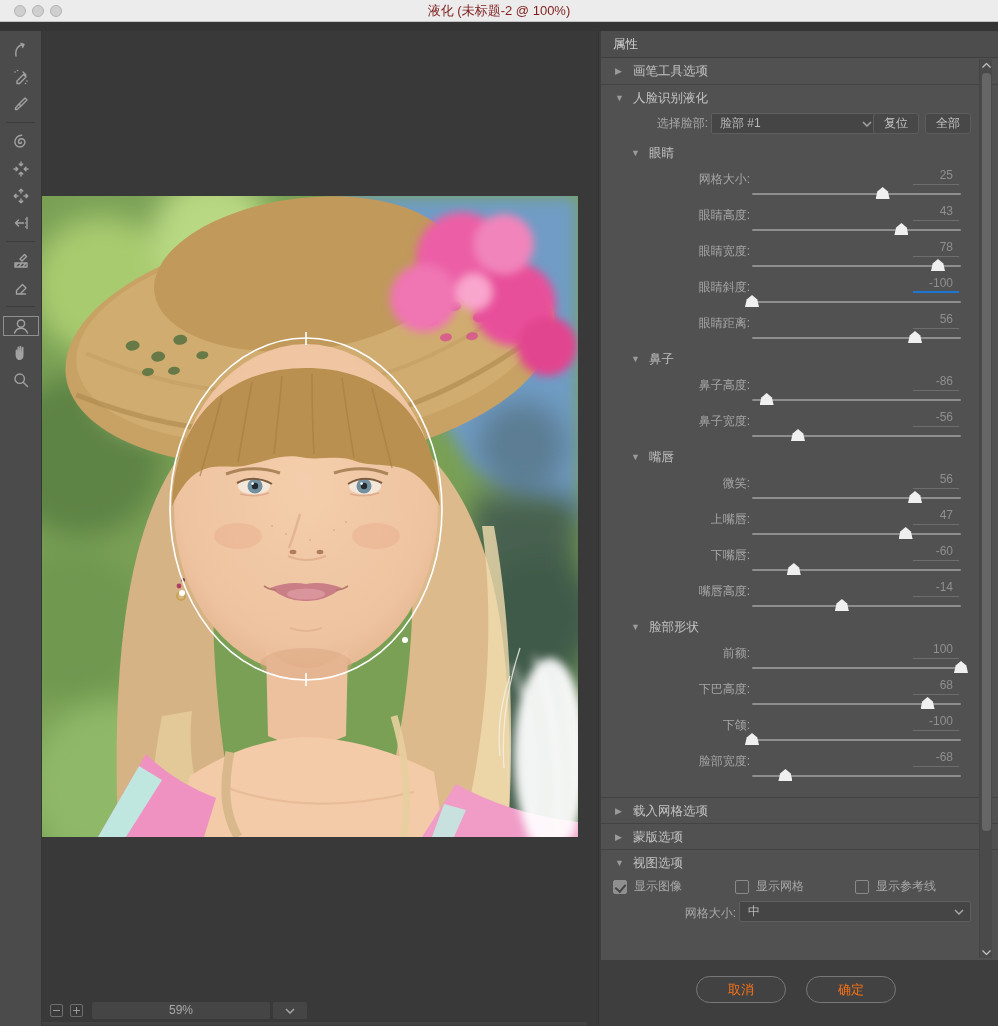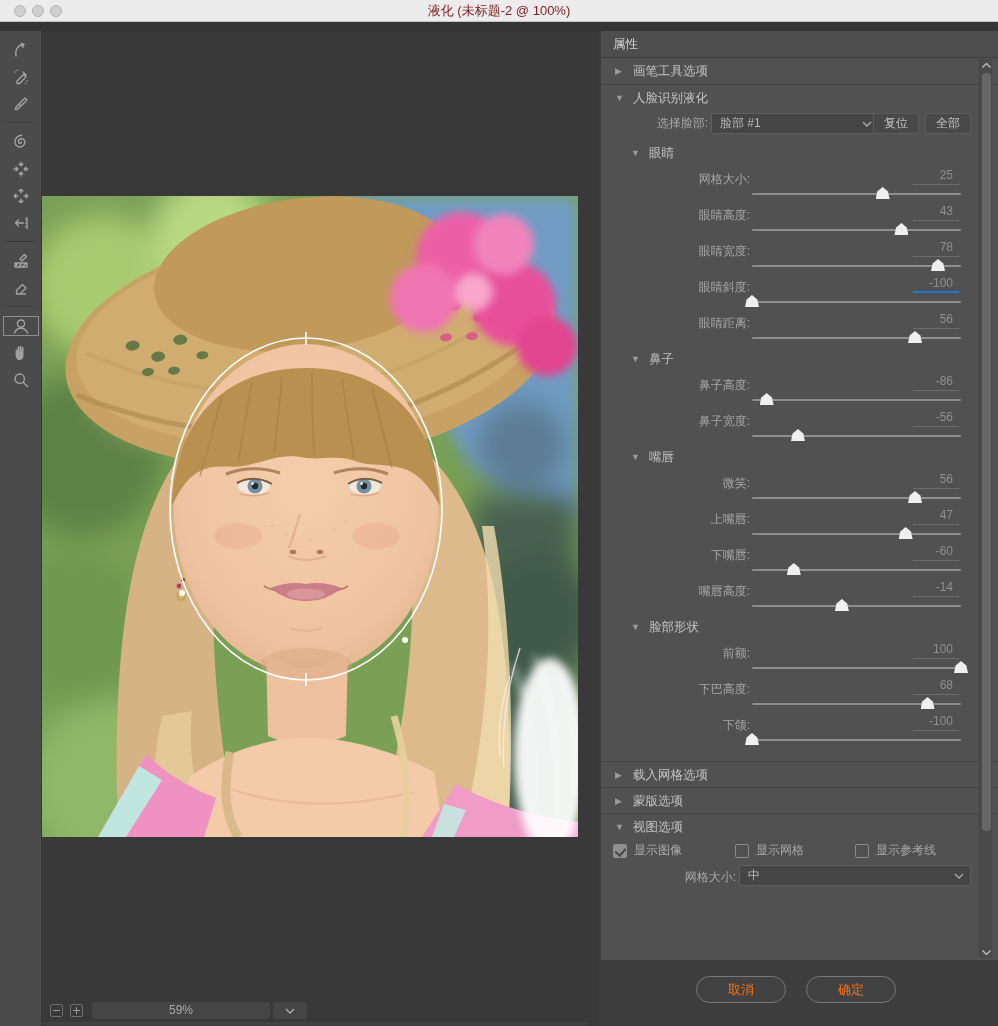--- a/index.html
+++ b/index.html
@@ -499,20 +499,27 @@
               <div class="s-handle" style="left:calc(84% - 7px)"></div>
             </div>
           </div>
           <div class="slider-row">
             <span class="s-label">下颌:</span>
             <span class="s-value">-100</span>
             <div class="s-track">
               <div class="s-handle" style="left:calc(0% - 7px)"></div>
             </div>
           </div>
+          <div class="slider-row">
+            <span class="s-label">脸部宽度:</span>
+            <span class="s-value">-68</span>
+            <div class="s-track">
+              <div class="s-handle" style="left:calc(16% - 7px)"></div>
+            </div>
+          </div>
         </div>
 
       <div class="group-gap"></div>
 
       <div class="sec-row bordered">
         <span class="tri">▶</span>
         <span>载入网格选项</span>
       </div>
       <div class="sec-row bordered">
         <span class="tri">▶</span>

